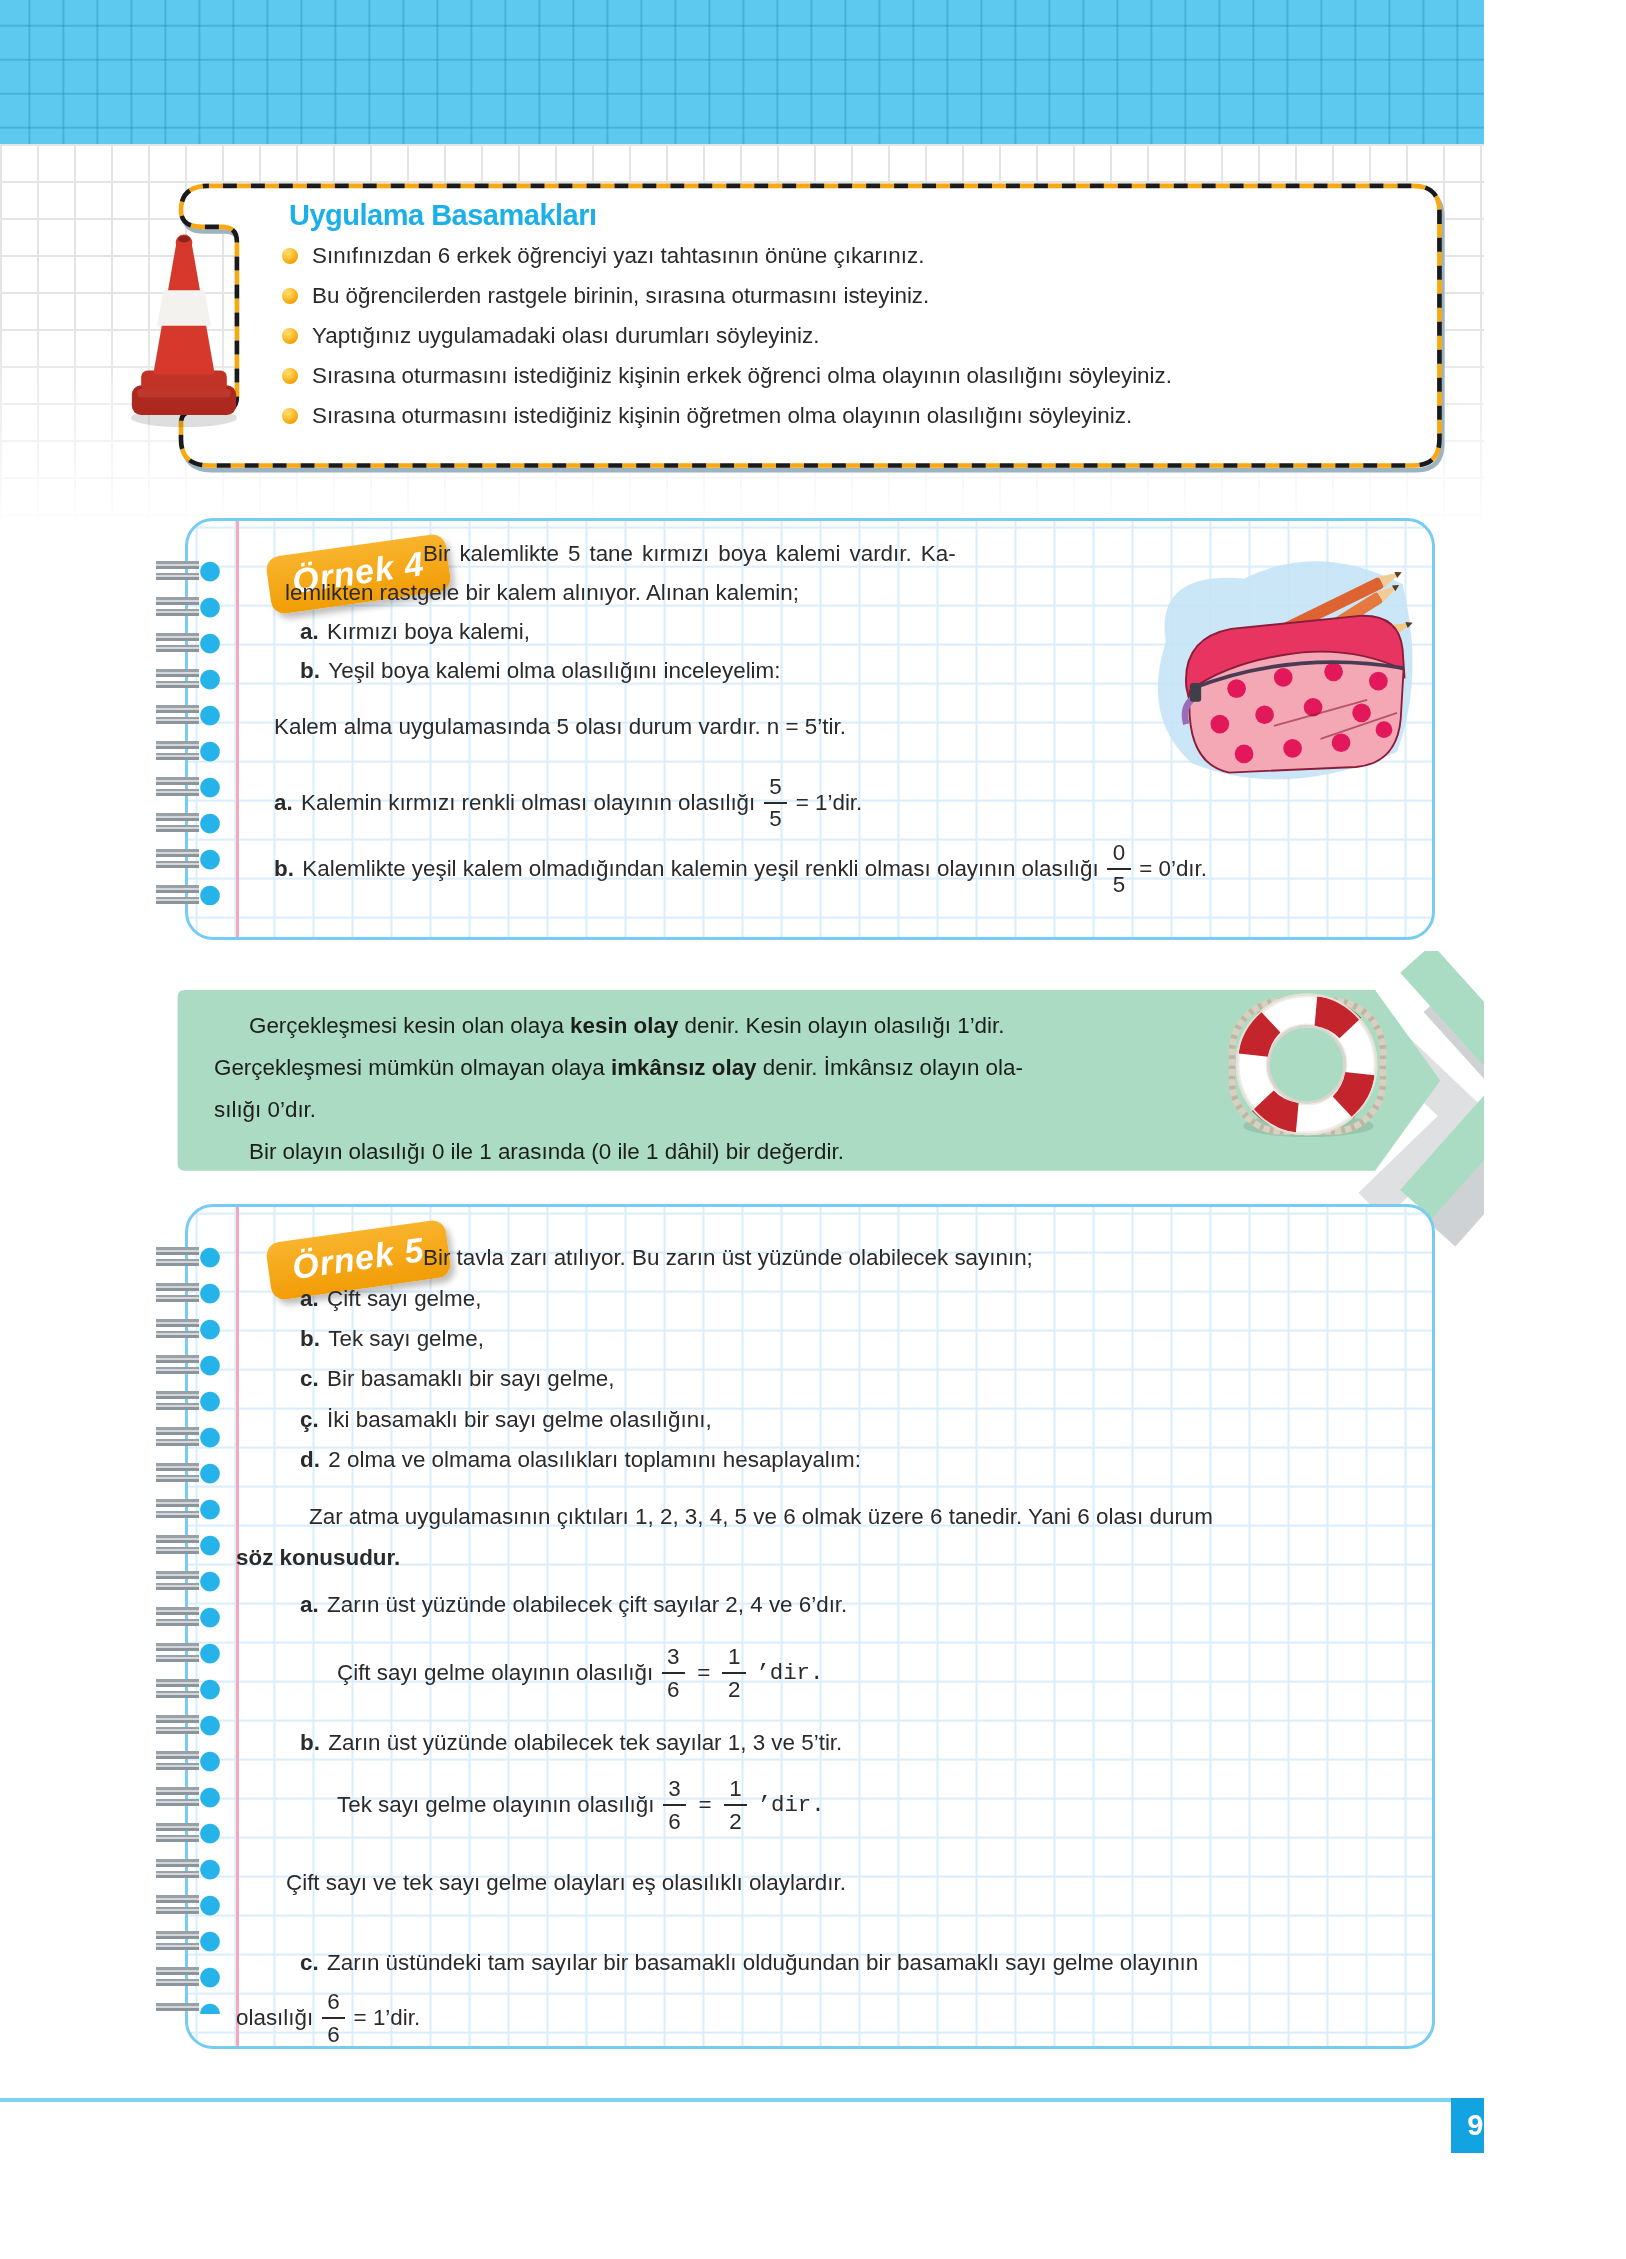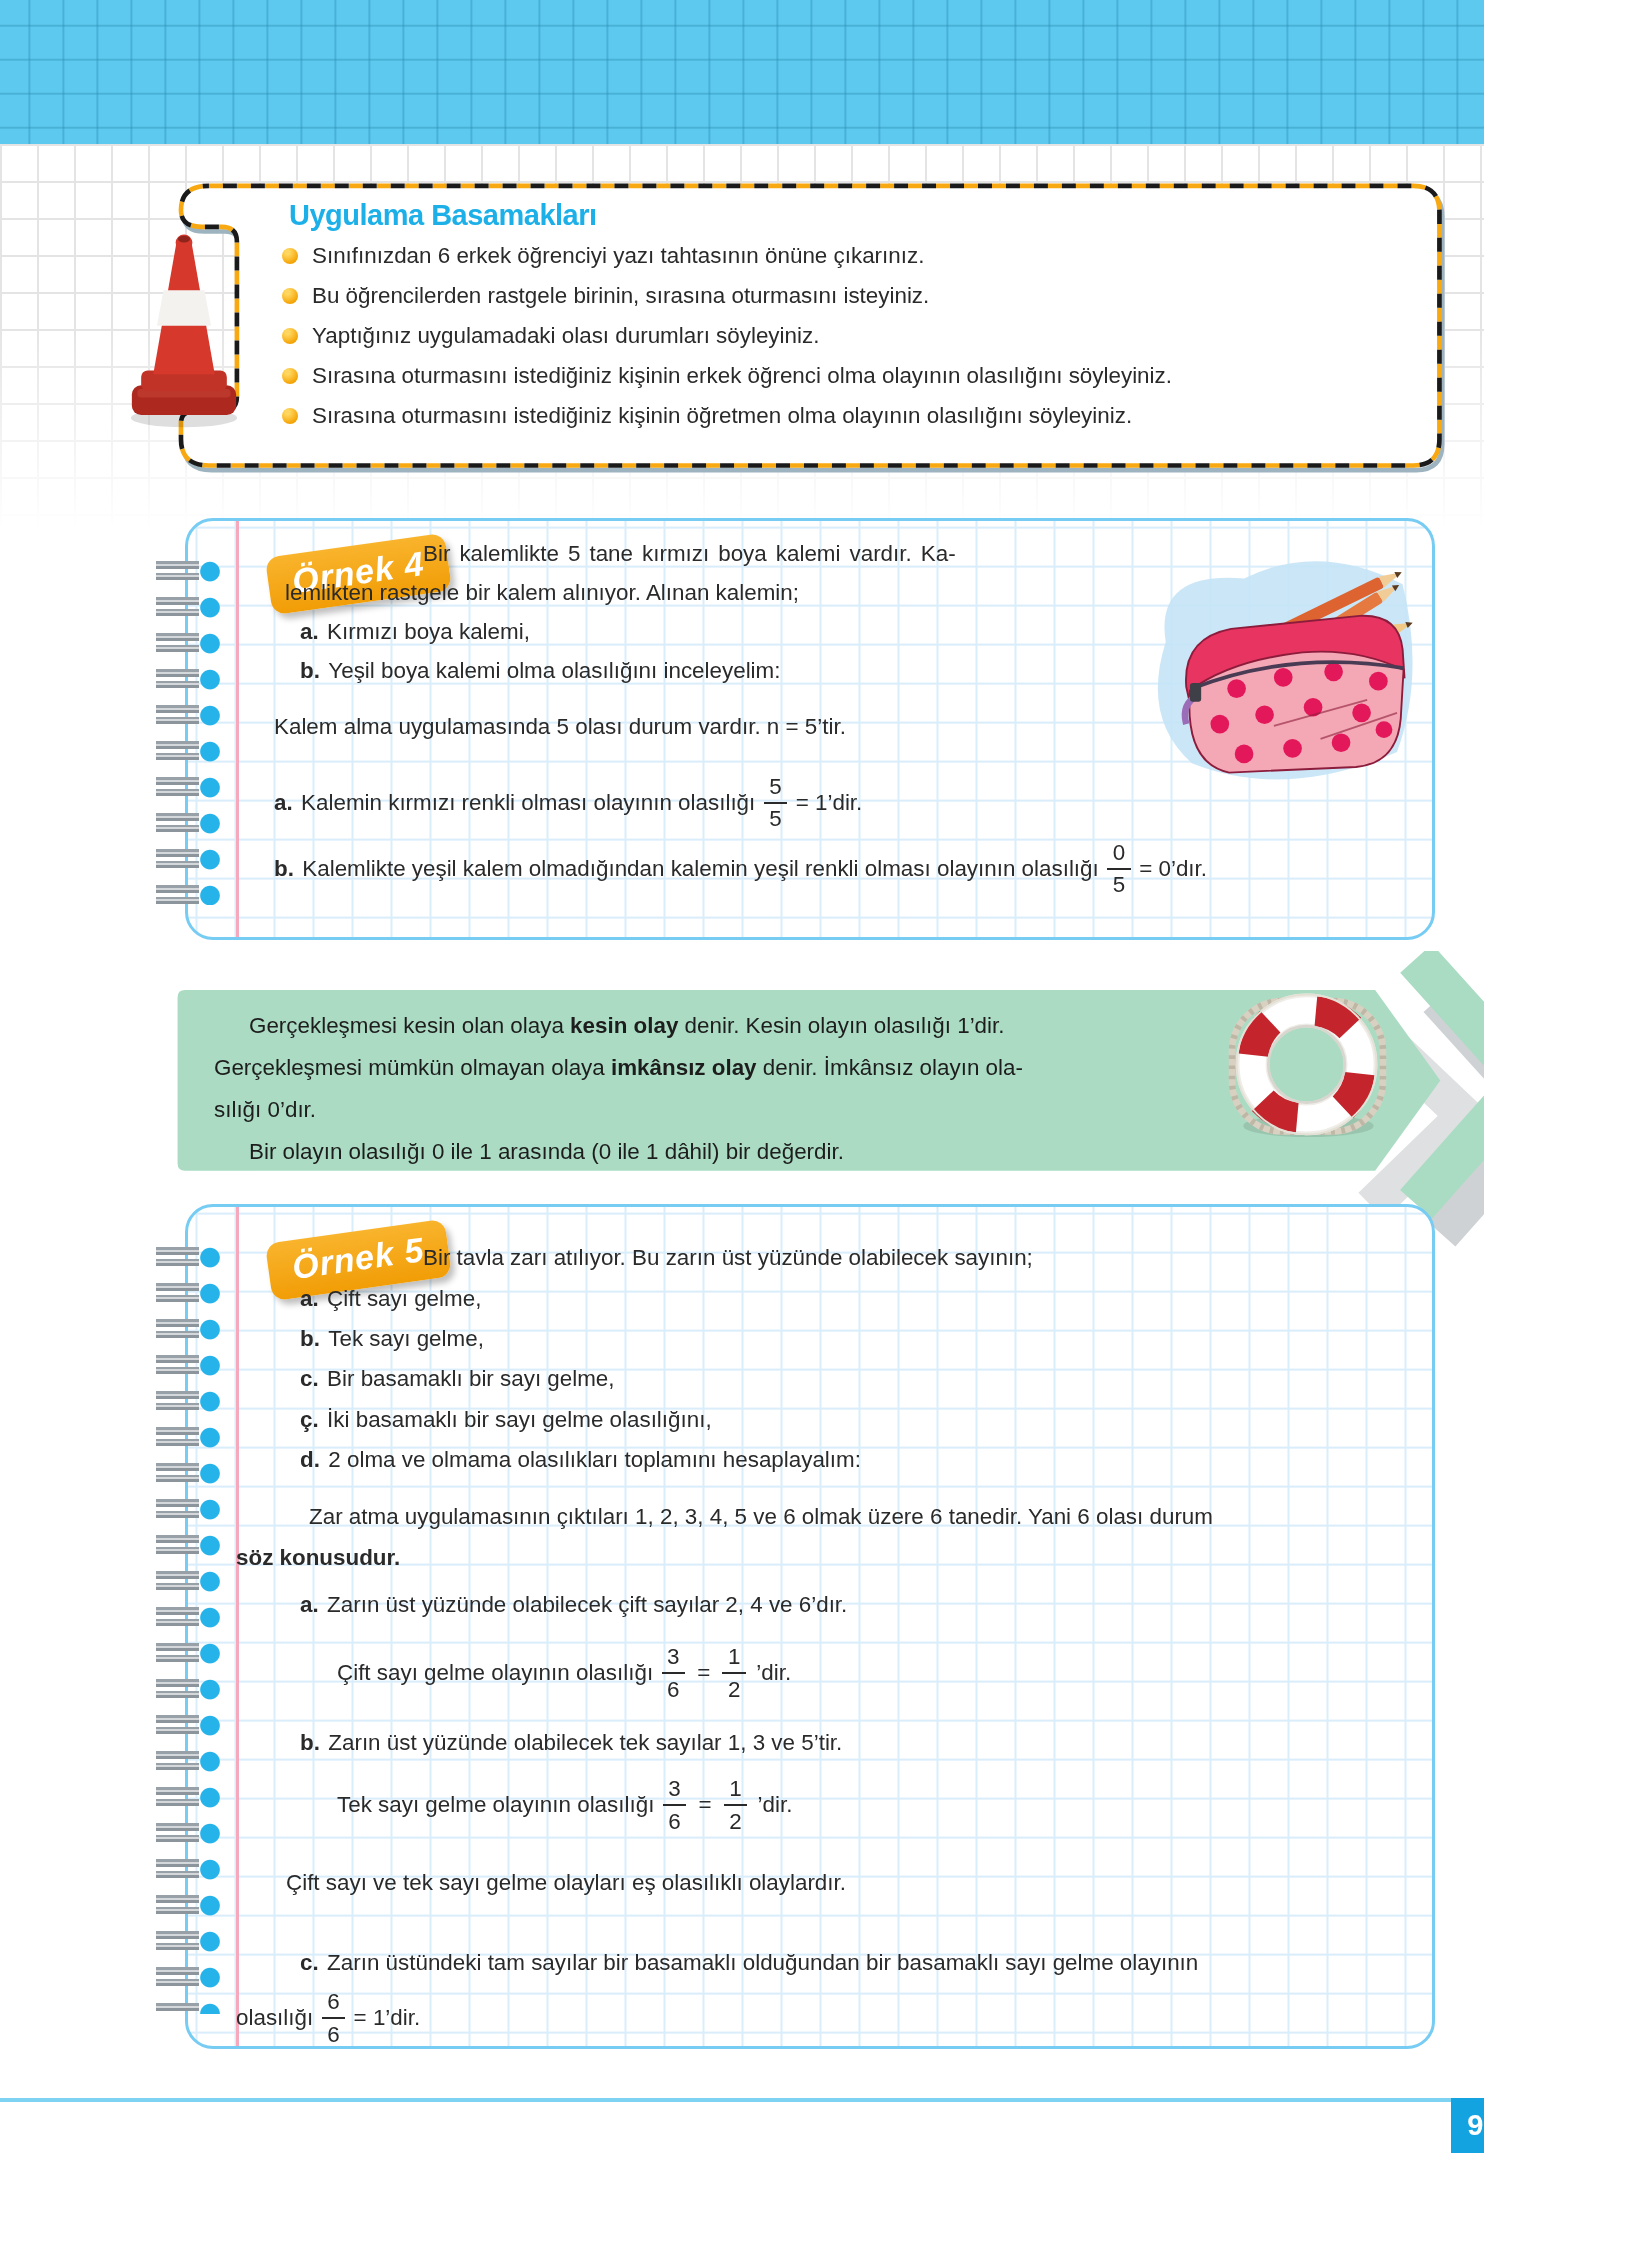--- a/index.html
+++ b/index.html
@@ -51,21 +51,21 @@
     font-style:italic;transform:rotate(-8deg);box-shadow:3.7px 5.6px 6.5px rgba(0,0,0,.25);
     letter-spacing:0.9px;white-space:nowrap;}
   .t{position:absolute;font-size:22.4px;line-height:28px;white-space:nowrap;text-align:center;}
   .lbl{font-weight:bold;margin-right:8.4px;}
   .row{position:absolute;display:flex;align-items:center;white-space:nowrap;font-size:22.4px;}
   .frac{display:inline-flex;flex-direction:column;align-items:center;line-height:25px;
     margin:0 8.4px;font-size:22.4px;}
   .frac .num{display:block;padding:0 5.6px 2.8px;border-bottom:2.8px solid #2a2a2a;}
   .frac .den{display:block;padding:2.8px 5.6px 0;}
   .eq{margin:0 3.7px;}
-  .suffix{margin-left:1.9px;}
+  .suffix{margin-left:1.9px;font-family:Liberation Mono, monospace;}
 
   
   .green-deco{position:absolute;left:177px;top:951px;}
   .infobox-text{position:absolute;left:214px;top:1005px;width:942px;font-size:22.4px;
     line-height:42px;color:#1d1d1d;}
   .infobox-text .ind{padding-left:35px;}
   .lifebuoy-wrap{position:absolute;left:1219px;top:986px;}
 
   
   .footer-line{position:absolute;left:0;top:2098px;width:1454px;height:3.7px;background:#7ed3f2;}

